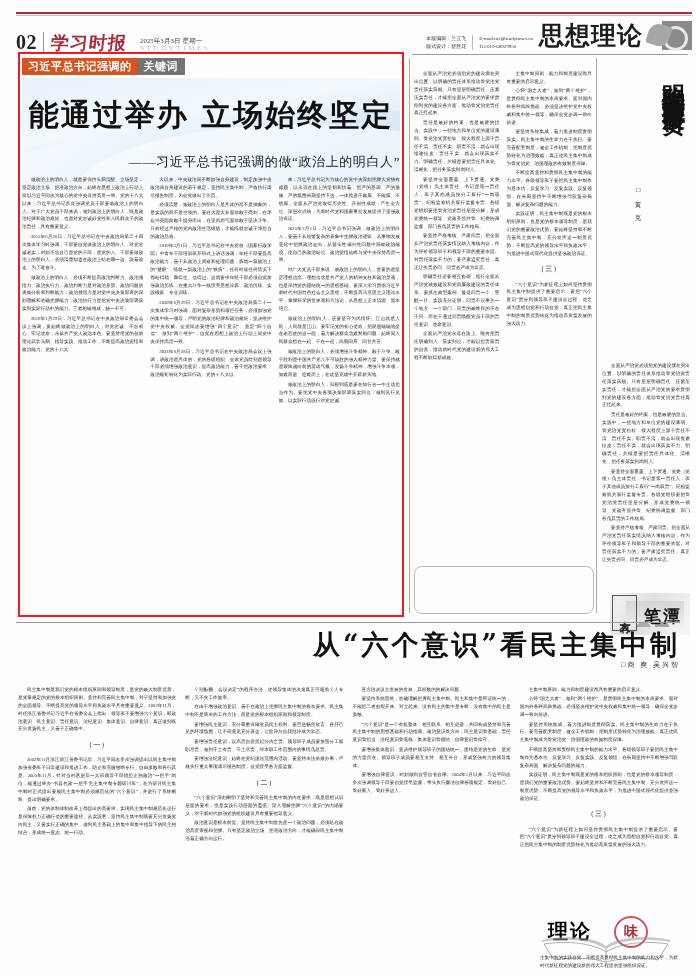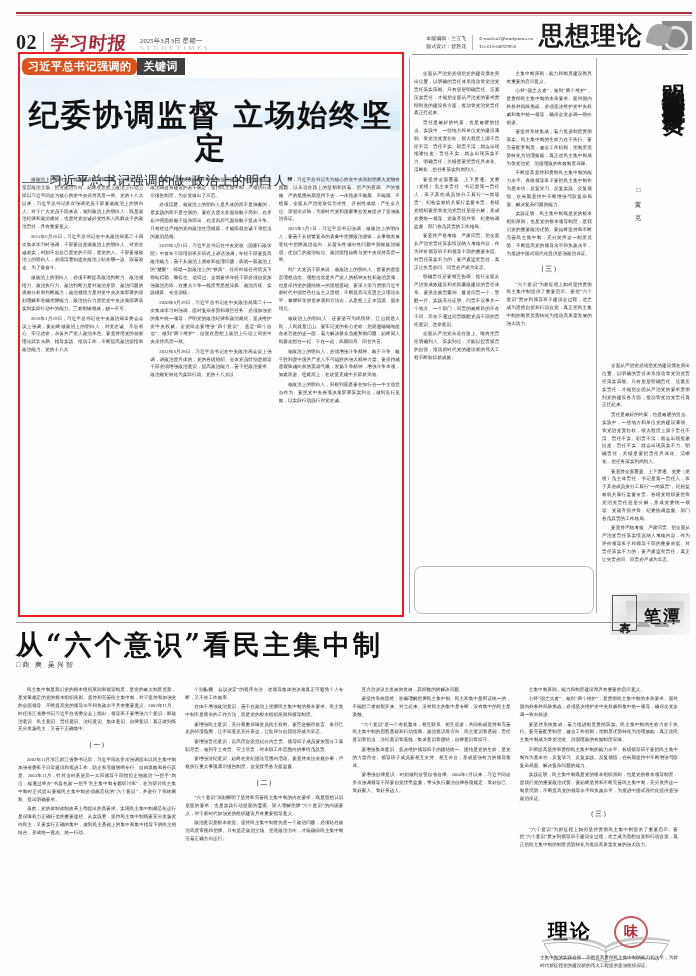--- a/index.html
+++ b/index.html
@@ -179,24 +179,23 @@
     font-family: "DejaVu Sans", sans-serif;
   }
   .kw-tag .a {
     background: #d9531e;
     color: #fff;
     font-size: 11px;
     font-weight: bold;
     padding: 0 5px 0 6px;
     display: flex; align-items: center;
     letter-spacing: 0.5px;
-    border-radius: 6px;
   }
   .kw-tag .b {
-    background: #404040;
+    background: #737373;
     color: #fff;
     font-size: 11px;
     font-weight: bold;
     padding: 0 7px;
     display: flex; align-items: center;
     letter-spacing: 0.5px;
   }
   .headline-band {
     margin-top: 3px;
     height: 108px;
@@ -226,24 +225,24 @@
     font-size: 30px;
     font-weight: bold;
     letter-spacing: 2px;
     color: #111;
     padding-top: 20px;
     font-family: "DejaVu Serif", serif;
     line-height: 1.1;
   }
   .h1-sub {
     position: relative;
-    text-align: left;
+    text-align: right;
     font-size: 13px;
     color: #1c1c1c;
-    margin-top: 8px;
+    margin-top: 22px;
     letter-spacing: 0.6px;
     font-family: "Liberation Serif", serif;
   }
 
   
   .cols {
     display: flex;
     gap: 7px;
   }
   .col { flex: 1; }
@@ -399,21 +398,21 @@
     position: absolute;
     left: 16px; top: 622px; right: 16px;
     height: 1px;
     background: #9b9b9b;
   }
 
   
   .art3-head {
     position: absolute;
     left: 16px; top: 630px; right: 16px;
-    text-align: left;
+    text-align: right;
   }
   .h3-main {
     font-size: 27px;
     font-weight: bold;
     letter-spacing: 3px;
     color: #111;
     font-family: "DejaVu Serif", serif;
     line-height: 1.1;
   }
   .h3-byline {
@@ -513,21 +512,21 @@
   </div>
 
   <div class="art1">
     <div class="kw-tag">
       <div class="a">习近平总书记强调的</div>
       <div class="b">关键词</div>
     </div>
     <div class="headline-band">
       <div class="wave"></div>
       <div class="wave2"></div>
-      <div class="h1-main">纪委协调监督  立场始终坚定</div>
+      <div class="h1-main">能通过举办  立场始终坚定</div>
       <div class="h1-sub">——习近平总书记强调的做“政治上的明白人”</div>
 
     </div>
   </div>
 
   <div class="art1-body">
     <div class="cols">
       <div class="col">
           <div class="ptext">
             <p>做政治上的明白人，就是要保持头脑清醒、立场坚定，坚定政治立场、把准政治方向，始终在思想上政治上行动上同以习近平同志为核心的党中央保持高度一致。党的十八大以来，习近平总书记多次强调党员干部要做政治上的明白人。对于广大党员干部来说，做到政治上的明白人，既是政治纪律和政治规矩，也是对党忠诚好党性和人民群众子的政治责任，具有重要意义。</p>

